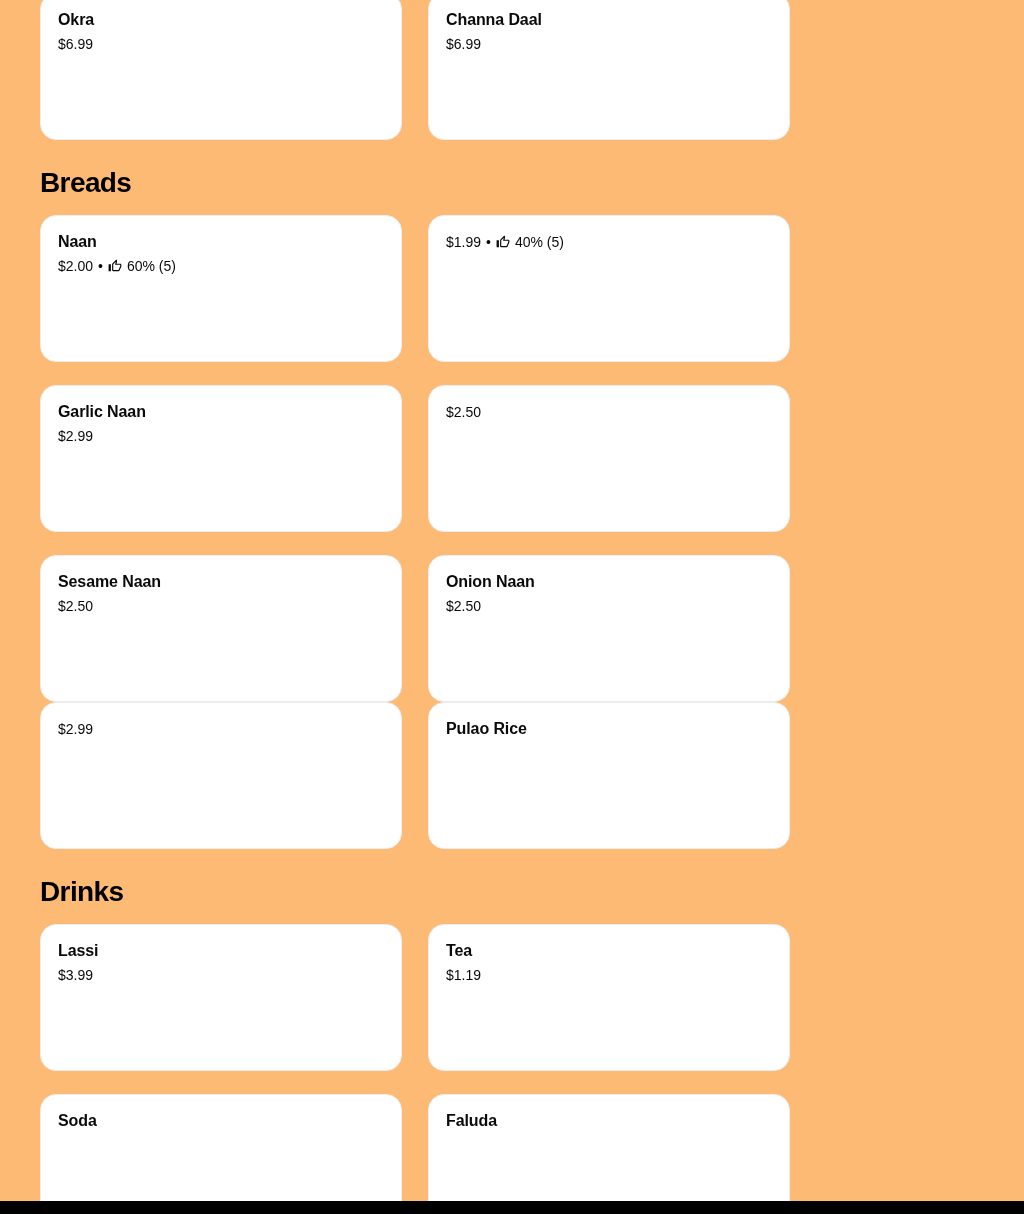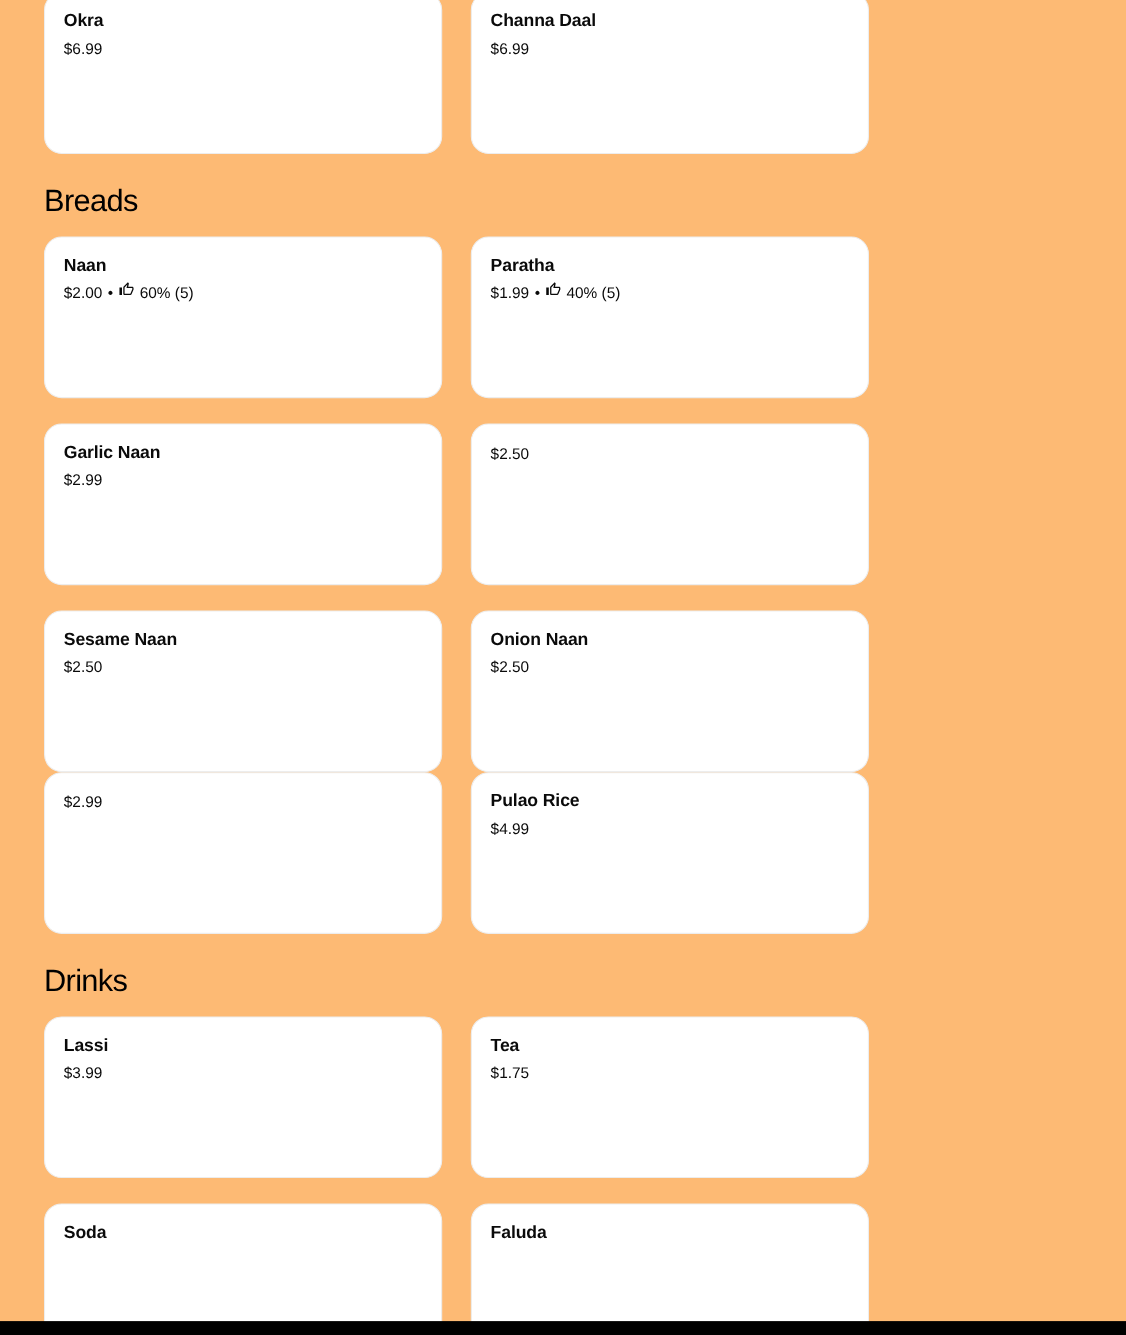--- a/index.html
+++ b/index.html
@@ -23,21 +23,21 @@
     position: absolute;
     top: -7px;
     left: 40px;
     width: 750px;
   }
   .menu-section { margin: 0; }
   .section-title {
     margin: 28px 0 18px 0;
     font-size: 28px;
     line-height: 29px;
-    font-weight: 400;
+    font-weight: 700;
     letter-spacing: -0.6px;
     color: #000000;
   }
   .menu-grid {
     display: grid;
     grid-template-columns: 362px 362px;
     column-gap: 26px;
     row-gap: 23px;
   }
   .menu-card {
@@ -55,21 +55,21 @@
     font-size: 16px;
     line-height: 24px;
     font-weight: 600;
     letter-spacing: -0.1px;
     color: #0a0a0a;
     white-space: nowrap;
   }
   .card-meta {
     margin-top: 2px;
     display: flex;
-    align-items: flex-start;
+    align-items: center;
     gap: 5px;
     font-size: 14px;
     line-height: 20px;
     font-weight: 400;
     color: #0a0a0a;
     white-space: nowrap;
   }
   .dot {
     font-size: 14px;
     line-height: 20px;
@@ -122,21 +122,20 @@
               <span class="dot">•</span>
               <span class="thumb-icon">
                 <svg width="14" height="14" viewBox="0 0 24 24" fill="#0a0a0a" xmlns="http://www.w3.org/2000/svg">
                   <path d="M9 21h9c.83 0 1.54-.5 1.84-1.22l3.02-7.05c.09-.23.14-.47.14-.73v-2c0-1.1-.9-2-2-2h-6.31l.95-4.57.03-.32c0-.41-.17-.79-.44-1.06L14.17 1 7.59 7.58C7.22 7.95 7 8.45 7 9v10c0 1.1.9 2 2 2zM9 9l4.34-4.34L12 10h9v2l-3 7H9V9zM1 9h4v12H1z"></path>
                 </svg>
               </span>
               <span>60% (5)</span>
             </div>
           </div>
           <div class="menu-card">
-            <div class="card-title">Paratha</div>
             <div class="card-meta">
               <span>$1.99</span>
               <span class="dot">•</span>
               <span class="thumb-icon">
                 <svg width="14" height="14" viewBox="0 0 24 24" fill="#0a0a0a" xmlns="http://www.w3.org/2000/svg">
                   <path d="M9 21h9c.83 0 1.54-.5 1.84-1.22l3.02-7.05c.09-.23.14-.47.14-.73v-2c0-1.1-.9-2-2-2h-6.31l.95-4.57.03-.32c0-.41-.17-.79-.44-1.06L14.17 1 7.59 7.58C7.22 7.95 7 8.45 7 9v10c0 1.1.9 2 2 2zM9 9l4.34-4.34L12 10h9v2l-3 7H9V9zM1 9h4v12H1z"></path>
                 </svg>
               </span>
               <span>40% (5)</span>
             </div>
@@ -168,39 +167,36 @@
       </section>
       <section class="menu-section">
         <div class="menu-grid">
           <div class="menu-card">
             <div class="card-meta">
               <span>$2.99</span>
             </div>
           </div>
           <div class="menu-card">
             <div class="card-title">Pulao Rice</div>
-            <div class="card-meta">
-              <span>$4.99</span>
-            </div>
           </div>
         </div>
       </section>
       <section class="menu-section">
         <h2 class="section-title">Drinks</h2>
         <div class="menu-grid">
           <div class="menu-card">
             <div class="card-title">Lassi</div>
             <div class="card-meta">
               <span>$3.99</span>
             </div>
           </div>
           <div class="menu-card">
             <div class="card-title">Tea</div>
             <div class="card-meta">
-              <span>$1.75</span>
+              <span>$1.19</span>
             </div>
           </div>
           <div class="menu-card">
             <div class="card-title">Soda</div>
           </div>
           <div class="menu-card">
             <div class="card-title">Faluda</div>
           </div>
         </div>
       </section>

